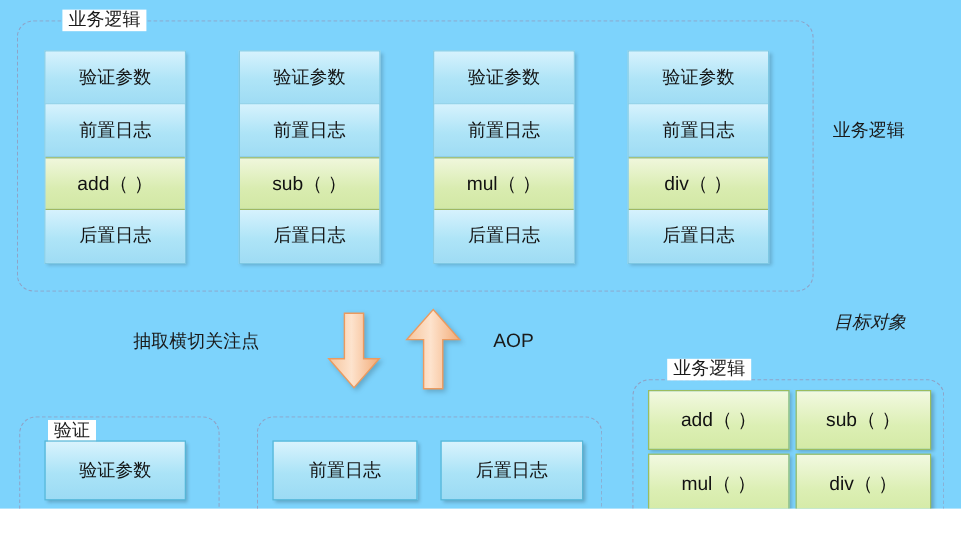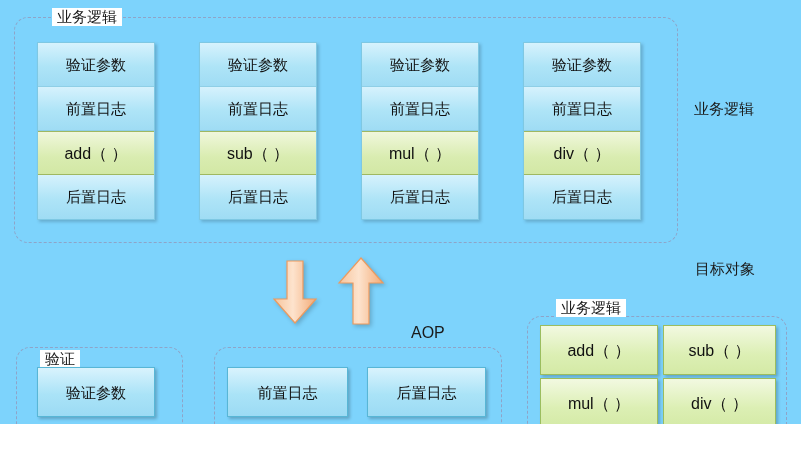--- a/index.html
+++ b/index.html
@@ -39,21 +39,21 @@
   }
 
   
   .caption {
     position: absolute;
     color: #1a1a1a;
     font-size: 15px;
     line-height: 18px;
     white-space: nowrap;
   }
-  .caption.latin { font-size: 16px; margin-top: 48px; }
+  .caption.latin { font-size: 16px; }
 
   
   .stack {
     position: absolute;
     width: 118px;
     border: 1px solid #7ec8e3;
     box-sizing: border-box;
     box-shadow: 2px 2px 3px rgba(0,0,0,0.18);
     background: #bdeafa;
   }
@@ -156,20 +156,21 @@
     <div class="cell blue">后置日志</div>
   </div>
 
   <div class="stack" style="left:523px; top:42px;">
     <div class="cell blue">验证参数</div>
     <div class="cell blue">前置日志</div>
     <div class="cell green">div（ ）</div>
     <div class="cell blue">后置日志</div>
   </div>
 
+  <div class="caption" style="left:111px; top:276px;">抽取横切关注点</div>
 
   <div class="caption latin" style="left:411px; top:276px;">AOP</div>
 
   <svg class="arrow" style="left:272px; top:259px;" width="46" height="66" viewBox="0 0 46 66">
     <defs>
       <linearGradient id="gradDown" x1="0" y1="0" x2="1" y2="0">
         <stop offset="0%" stop-color="#f6c49c"></stop>
         <stop offset="45%" stop-color="#fde3cd"></stop>
         <stop offset="100%" stop-color="#f3ab77"></stop>
       </linearGradient>
@@ -193,21 +194,21 @@
 
   <div class="chip-blue" style="left:37px; top:367px; width:118px;">验证参数</div>
 
   <div class="dashed-box" style="left:214px; top:347px; width:288px; height:92px;"></div>
   <div class="box-label" style="left:232px; top:330px;margin-top:48px;">日志</div>
 
   <div class="chip-blue" style="left:227px; top:367px; width:121px;">前置日志</div>
   <div class="chip-blue" style="left:367px; top:367px; width:119px;">后置日志</div>
 
 
-  <div class="caption" style="left:695px; top:260px;">目标对象</div>
+  <div class="caption" style="left:695px; top:260px;font-style:italic;">目标对象</div>
 
   <div class="dashed-box" style="left:527px; top:316px; width:260px; height:126px;"></div>
   <div class="box-label" style="left:556px; top:299px;">业务逻辑</div>
 
   <div class="chip-green" style="left:540px; top:325px; width:118px;">add（ ）</div>
   <div class="chip-green" style="left:663px; top:325px; width:113px;">sub（ ）</div>
   <div class="chip-green" style="left:540px; top:378px; width:118px;">mul（ ）</div>
   <div class="chip-green" style="left:663px; top:378px; width:113px;">div（ ）</div>
 
 </div>

